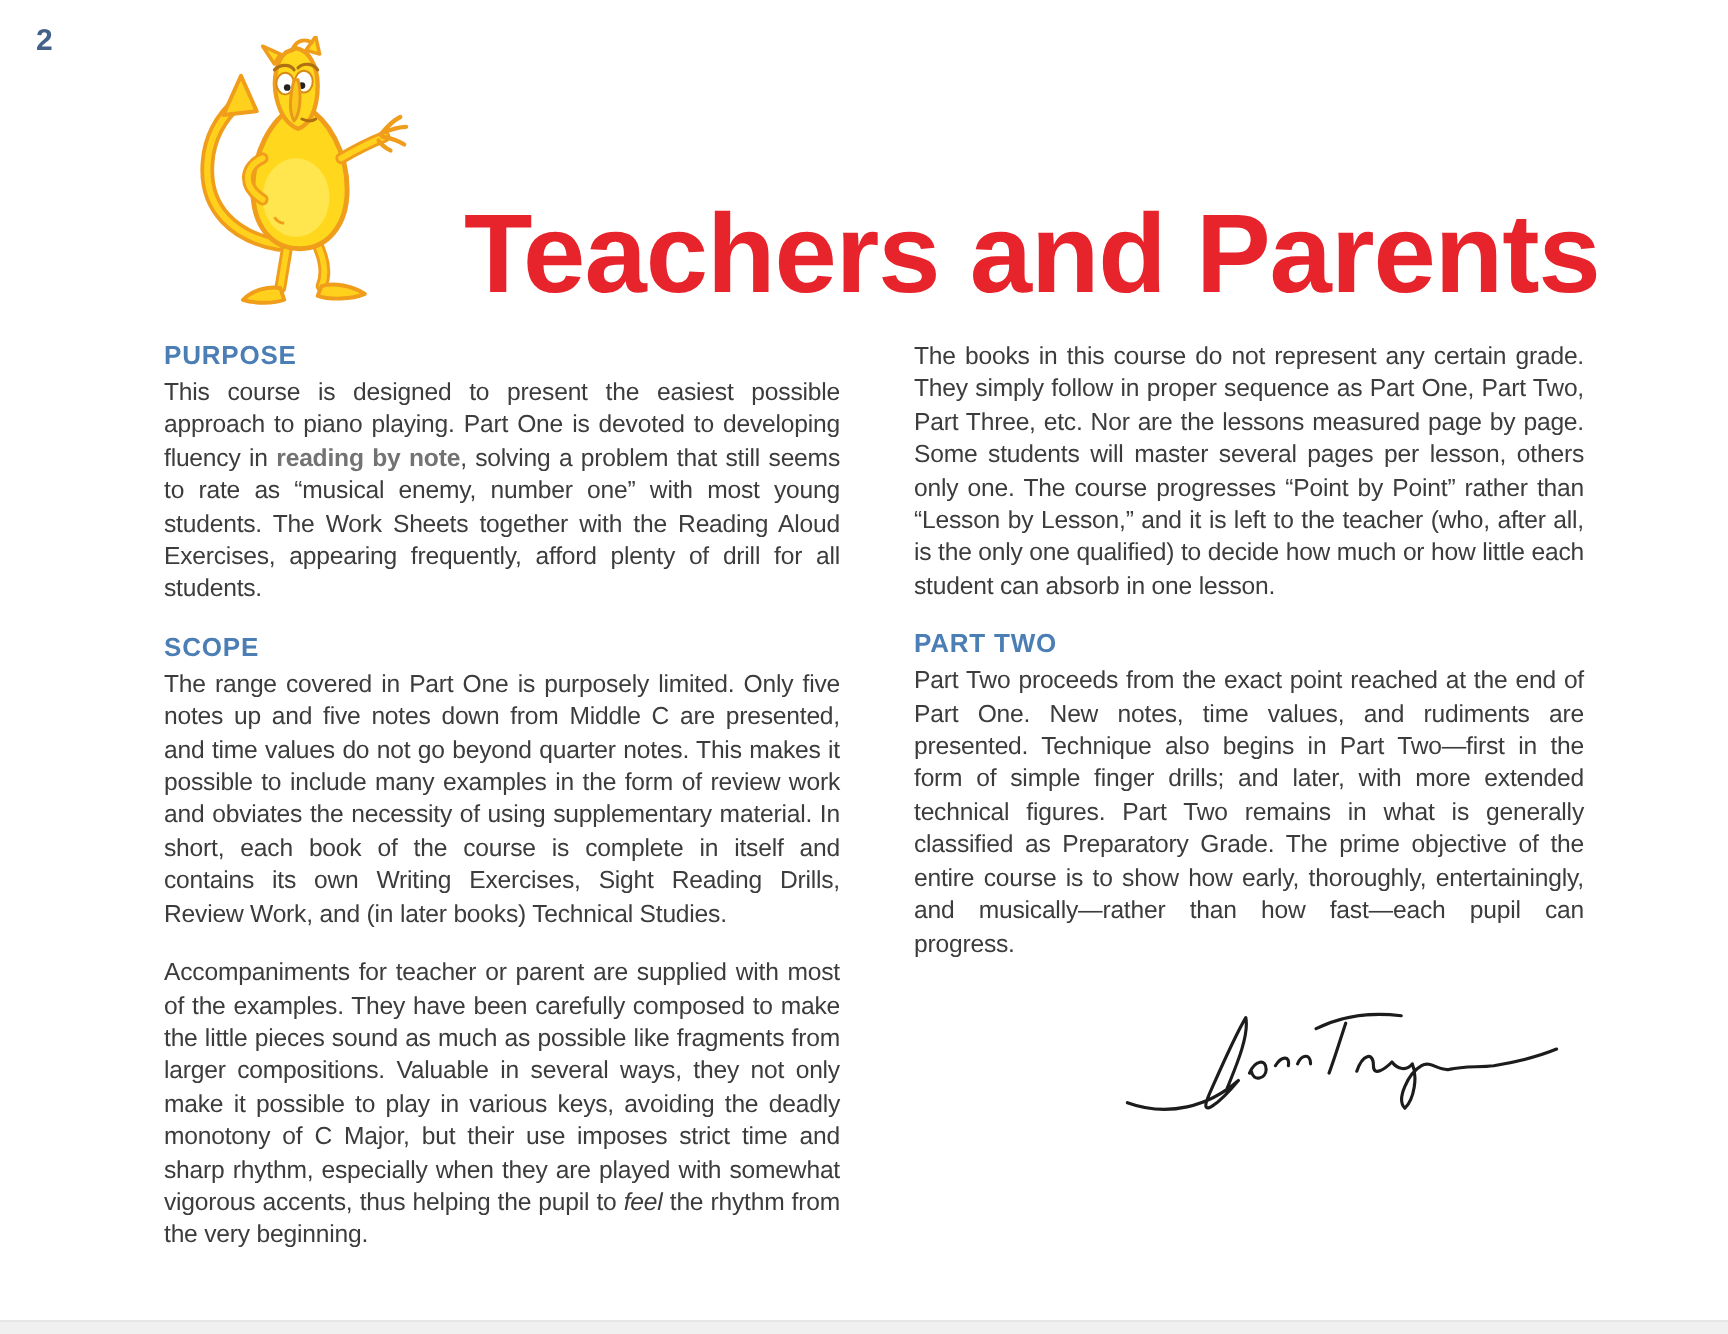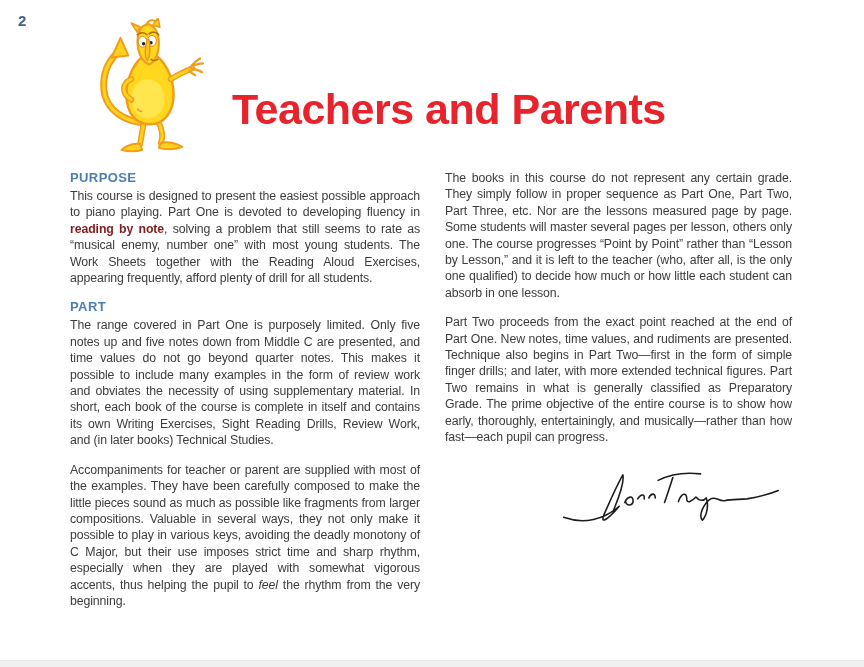--- a/index.html
+++ b/index.html
@@ -7,38 +7,38 @@
     width:864px;height:667px;background:#ffffff;position:relative;overflow:hidden;
     font-family:"Liberation Sans",sans-serif;
   }
   .page-number{
     position:absolute;left:18px;top:12px;
     font-size:15px;font-weight:bold;color:#44618a;
   }
   .mascot{position:absolute;left:92px;top:18px;}
   .page-title{
     position:absolute;left:232px;top:56px;
-    font-size:43px;font-weight:bold;color:#e7232b;letter-spacing:-0.5px;
+    font-size:56px;font-weight:bold;color:#e7232b;letter-spacing:-0.5px;
     white-space:nowrap;
   }
   .columns{
     position:absolute;left:70px;top:170px;width:722px;
     display:grid;grid-template-columns:350px 347px;column-gap:25px;
   }
   .col{min-width:0;}
-  section{margin:0 0 13px 0;}
+  section{margin:0 0 13px 12px;}
   .sec-heading{
     margin:0 0 3px 0;font-size:13px;font-weight:bold;color:#4a7eb5;
     letter-spacing:0.4px;
   }
   .sec-body{
     margin:0;font-size:12.3px;line-height:16.4px;color:#3c3c3c;
     text-align:justify;letter-spacing:-0.1px;
   }
-  .sec-body strong{color:#7f1d1d;}
+  .sec-body strong{color:#737373;}
   .signature{margin-top:14px;text-align:right;padding-right:2px;}
   .bottom-strip{
     position:absolute;left:0;bottom:0;width:864px;height:6px;
     background:#f0f0f0;border-top:1px solid #e7e7e7;
   }
 </style>
 </head>
 <body>
 
 <div class="page-number">2</div>
@@ -89,36 +89,37 @@
 
 <div class="columns">
   <div class="col">
 
     <section>
       <h3 class="sec-heading">PURPOSE</h3>
       <p class="sec-body"><span>This course is designed to present the easiest possible approach to piano playing. Part One is devoted to developing fluency in </span><strong>reading by note</strong><span>, solving a problem that still seems to rate as “musical enemy, number one” with most young students. The Work Sheets together with the Reading Aloud Exercises, appearing frequently, afford plenty of drill for all students.</span></p>
     </section>
 
     <section>
-      <h3 class="sec-heading">PART</h3>
+      <h3 class="sec-heading">SCOPE</h3>
       <p class="sec-body">The range covered in Part One is purposely limited. Only five notes up and five notes down from Middle C are presented, and time values do not go beyond quarter notes. This makes it possible to include many examples in the form of review work and obviates the necessity of using supplementary material. In short, each book of the course is complete in itself and contains its own Writing Exercises, Sight Reading Drills, Review Work, and (in later books) Technical Studies.</p>
     </section>
 
     <section>
       <p class="sec-body"><span>Accompaniments for teacher or parent are supplied with most of the examples. They have been carefully composed to make the little pieces sound as much as possible like fragments from larger compositions. Valuable in several ways, they not only make it possible to play in various keys, avoiding the deadly monotony of C Major, but their use imposes strict time and sharp rhythm, especially when they are played with somewhat vigorous accents, thus helping the pupil to </span><em>feel</em><span> the rhythm from the very beginning.</span></p>
     </section>
 
   </div>
   <div class="col">
 
     <section>
       <p class="sec-body">The books in this course do not represent any certain grade. They simply follow in proper sequence as Part One, Part Two, Part Three, etc. Nor are the lessons measured page by page. Some students will master several pages per lesson, others only one. The course progresses “Point by Point” rather than “Lesson by Lesson,” and it is left to the teacher (who, after all, is the only one qualified) to decide how much or how little each student can absorb in one lesson.</p>
     </section>
 
     <section>
+      <h3 class="sec-heading">PART TWO</h3>
       <p class="sec-body">Part Two proceeds from the exact point reached at the end of Part One. New notes, time values, and rudiments are presented. Technique also begins in Part Two—first in the form of simple finger drills; and later, with more extended technical figures. Part Two remains in what is generally classified as Preparatory Grade. The prime objective of the entire course is to show how early, thoroughly, entertainingly, and musically—rather than how fast—each pupil can progress.</p>
     </section>
 
     <div class="signature" aria-label="John Thompson">
       <svg width="238" height="74" viewBox="0 0 240 80">
         <g fill="none" stroke="#1c1c1c" stroke-width="1.7" stroke-linecap="round" stroke-linejoin="round">
           <path d="M4,62 C26,70 48,64 64,50 C54,62 42,72 48,58 C56,40 62,26 68,16 C70,26 62,44 58,54"></path>
           <path d="M70,46 c3,-7 9,-8 9,-2 c0,5 -7,7 -8,1 m13,-3 c3,-5 8,-6 7,0 m5,-1 c2,-5 7,-6 7,0"></path>
           <path d="M106,22 c14,-7 30,-9 46,-7 m-30,4 c-3,9 -6,19 -9,27"></path>
           <path d="M128,45 c3,-9 9,-11 9,-3 c0,6 6,2 10,-2 c3,4 8,5 11,1 c3,7 1,19 -4,24 c-5,-5 2,-19 9,-23 c5,-3 9,3 15,2 c8,-2 16,-1 24,-2 c12,-2 22,-4 34,-9"></path>

